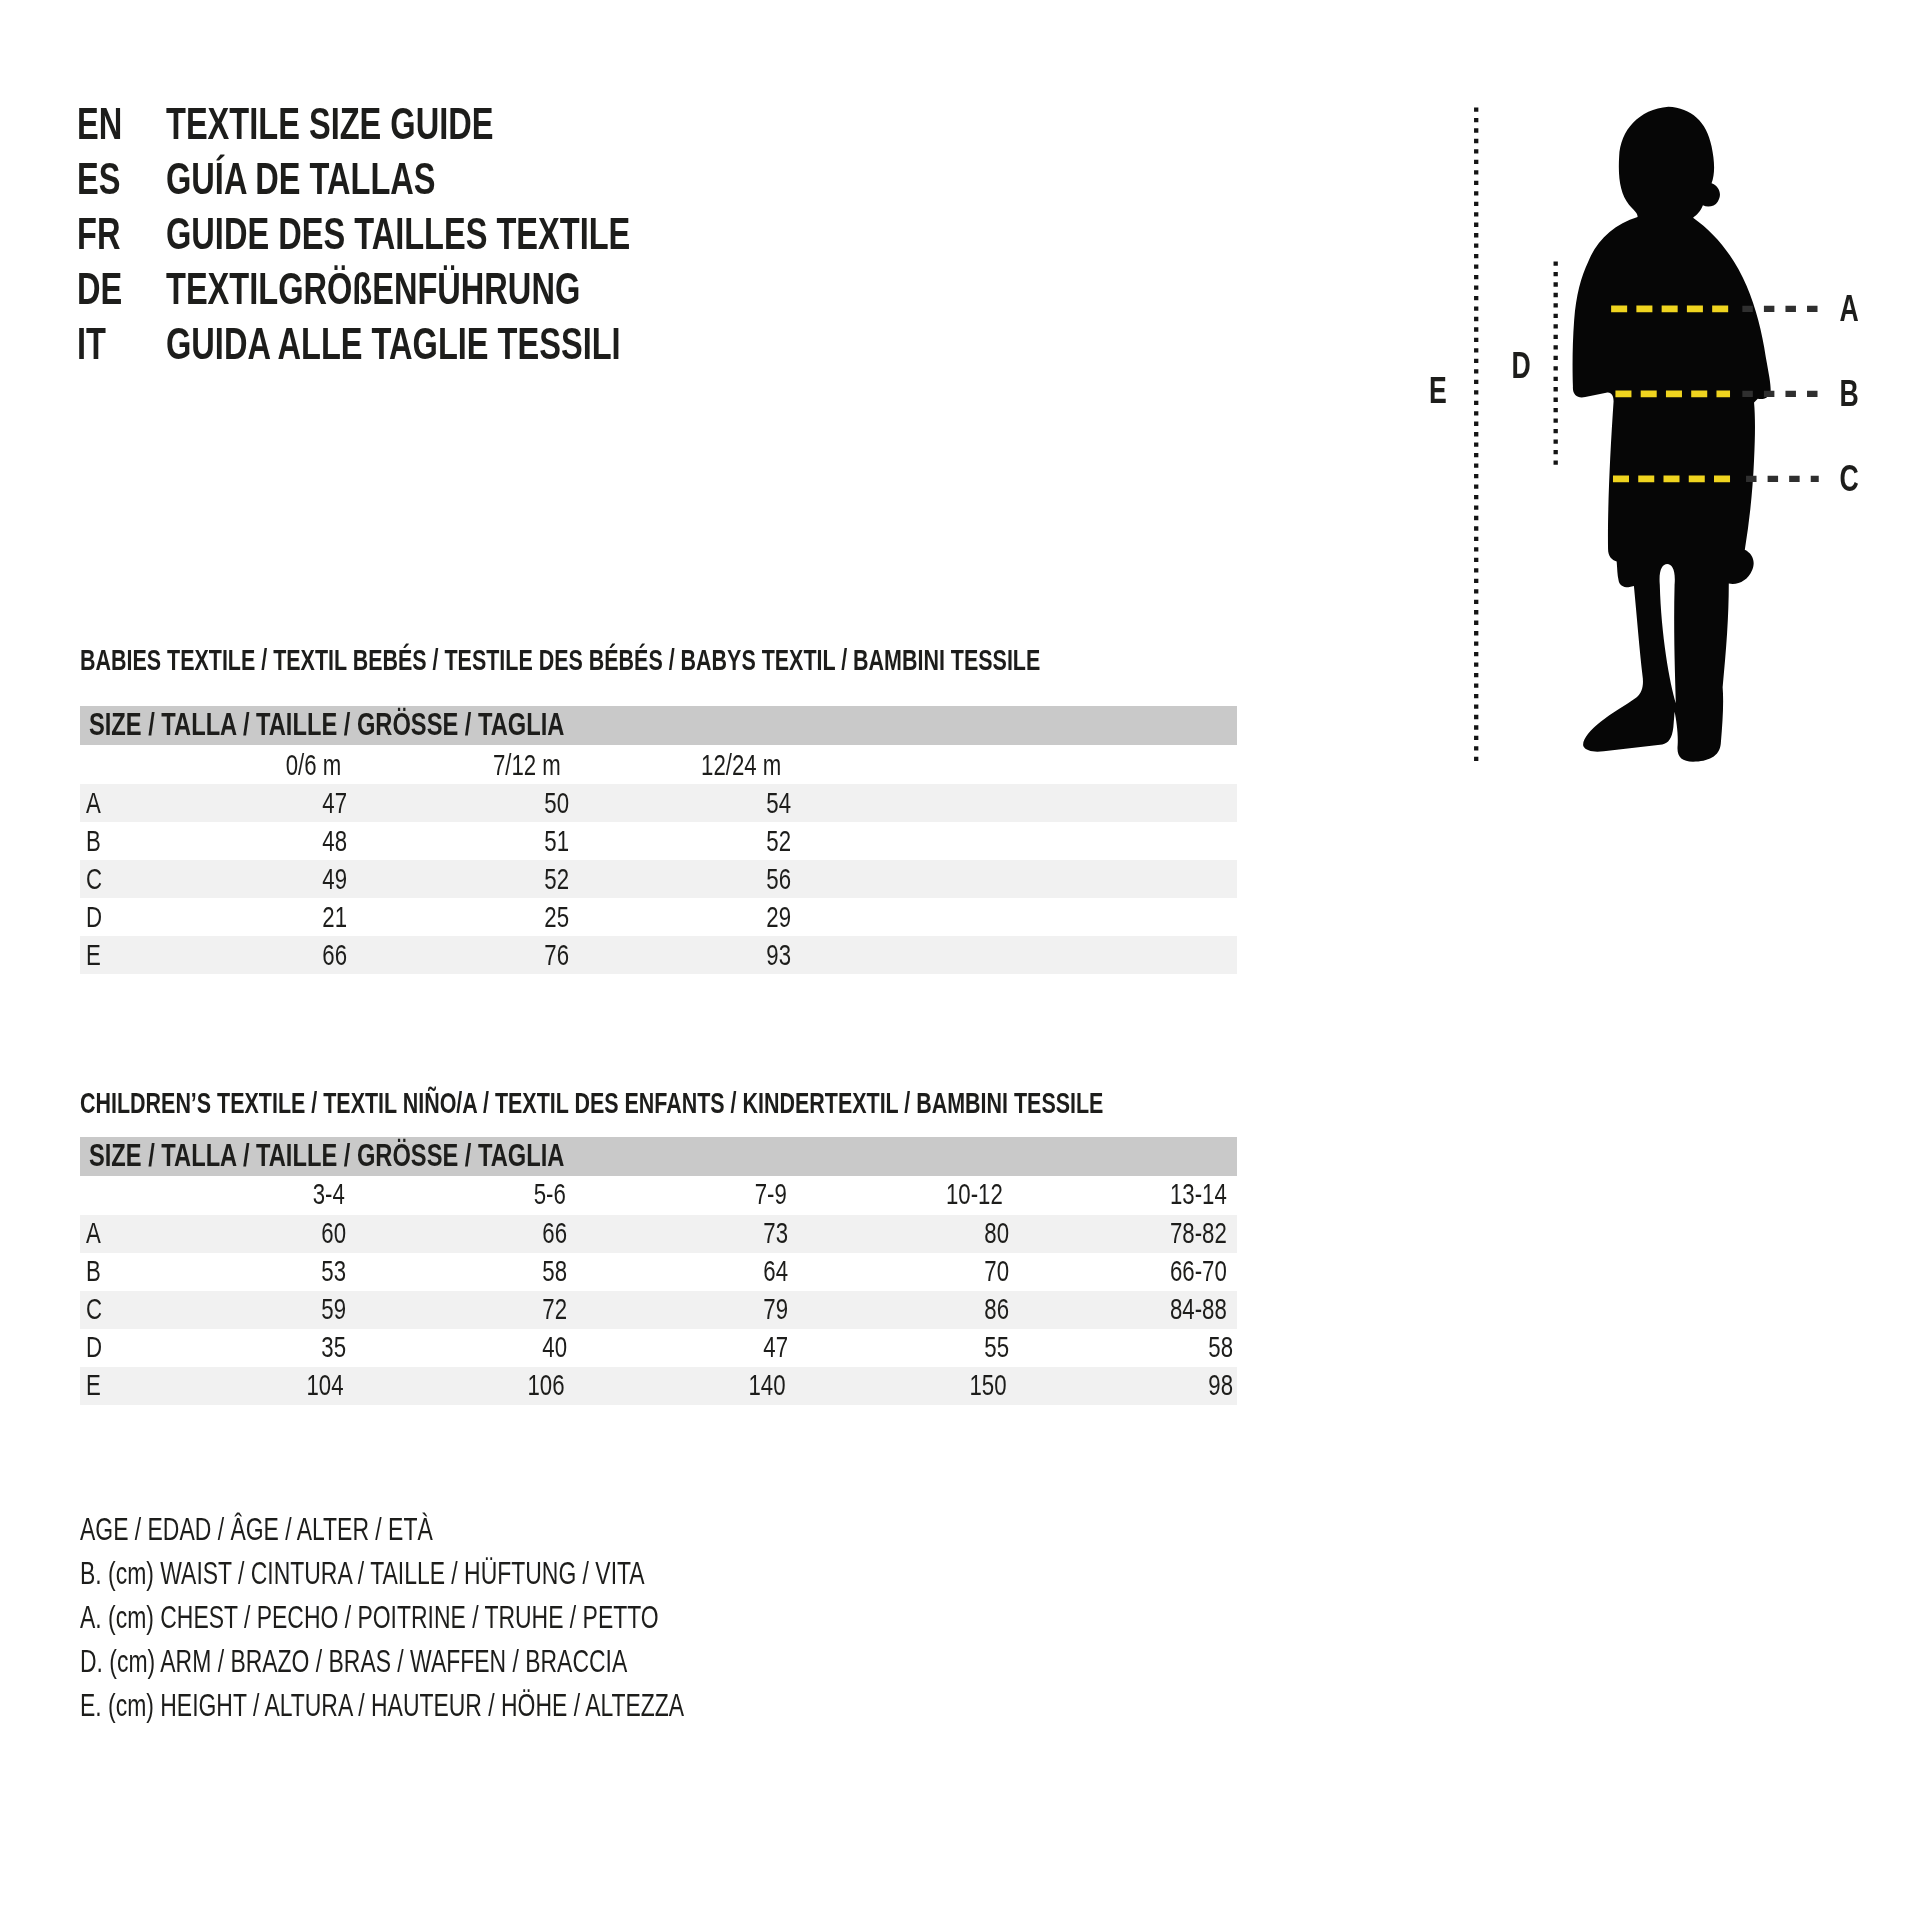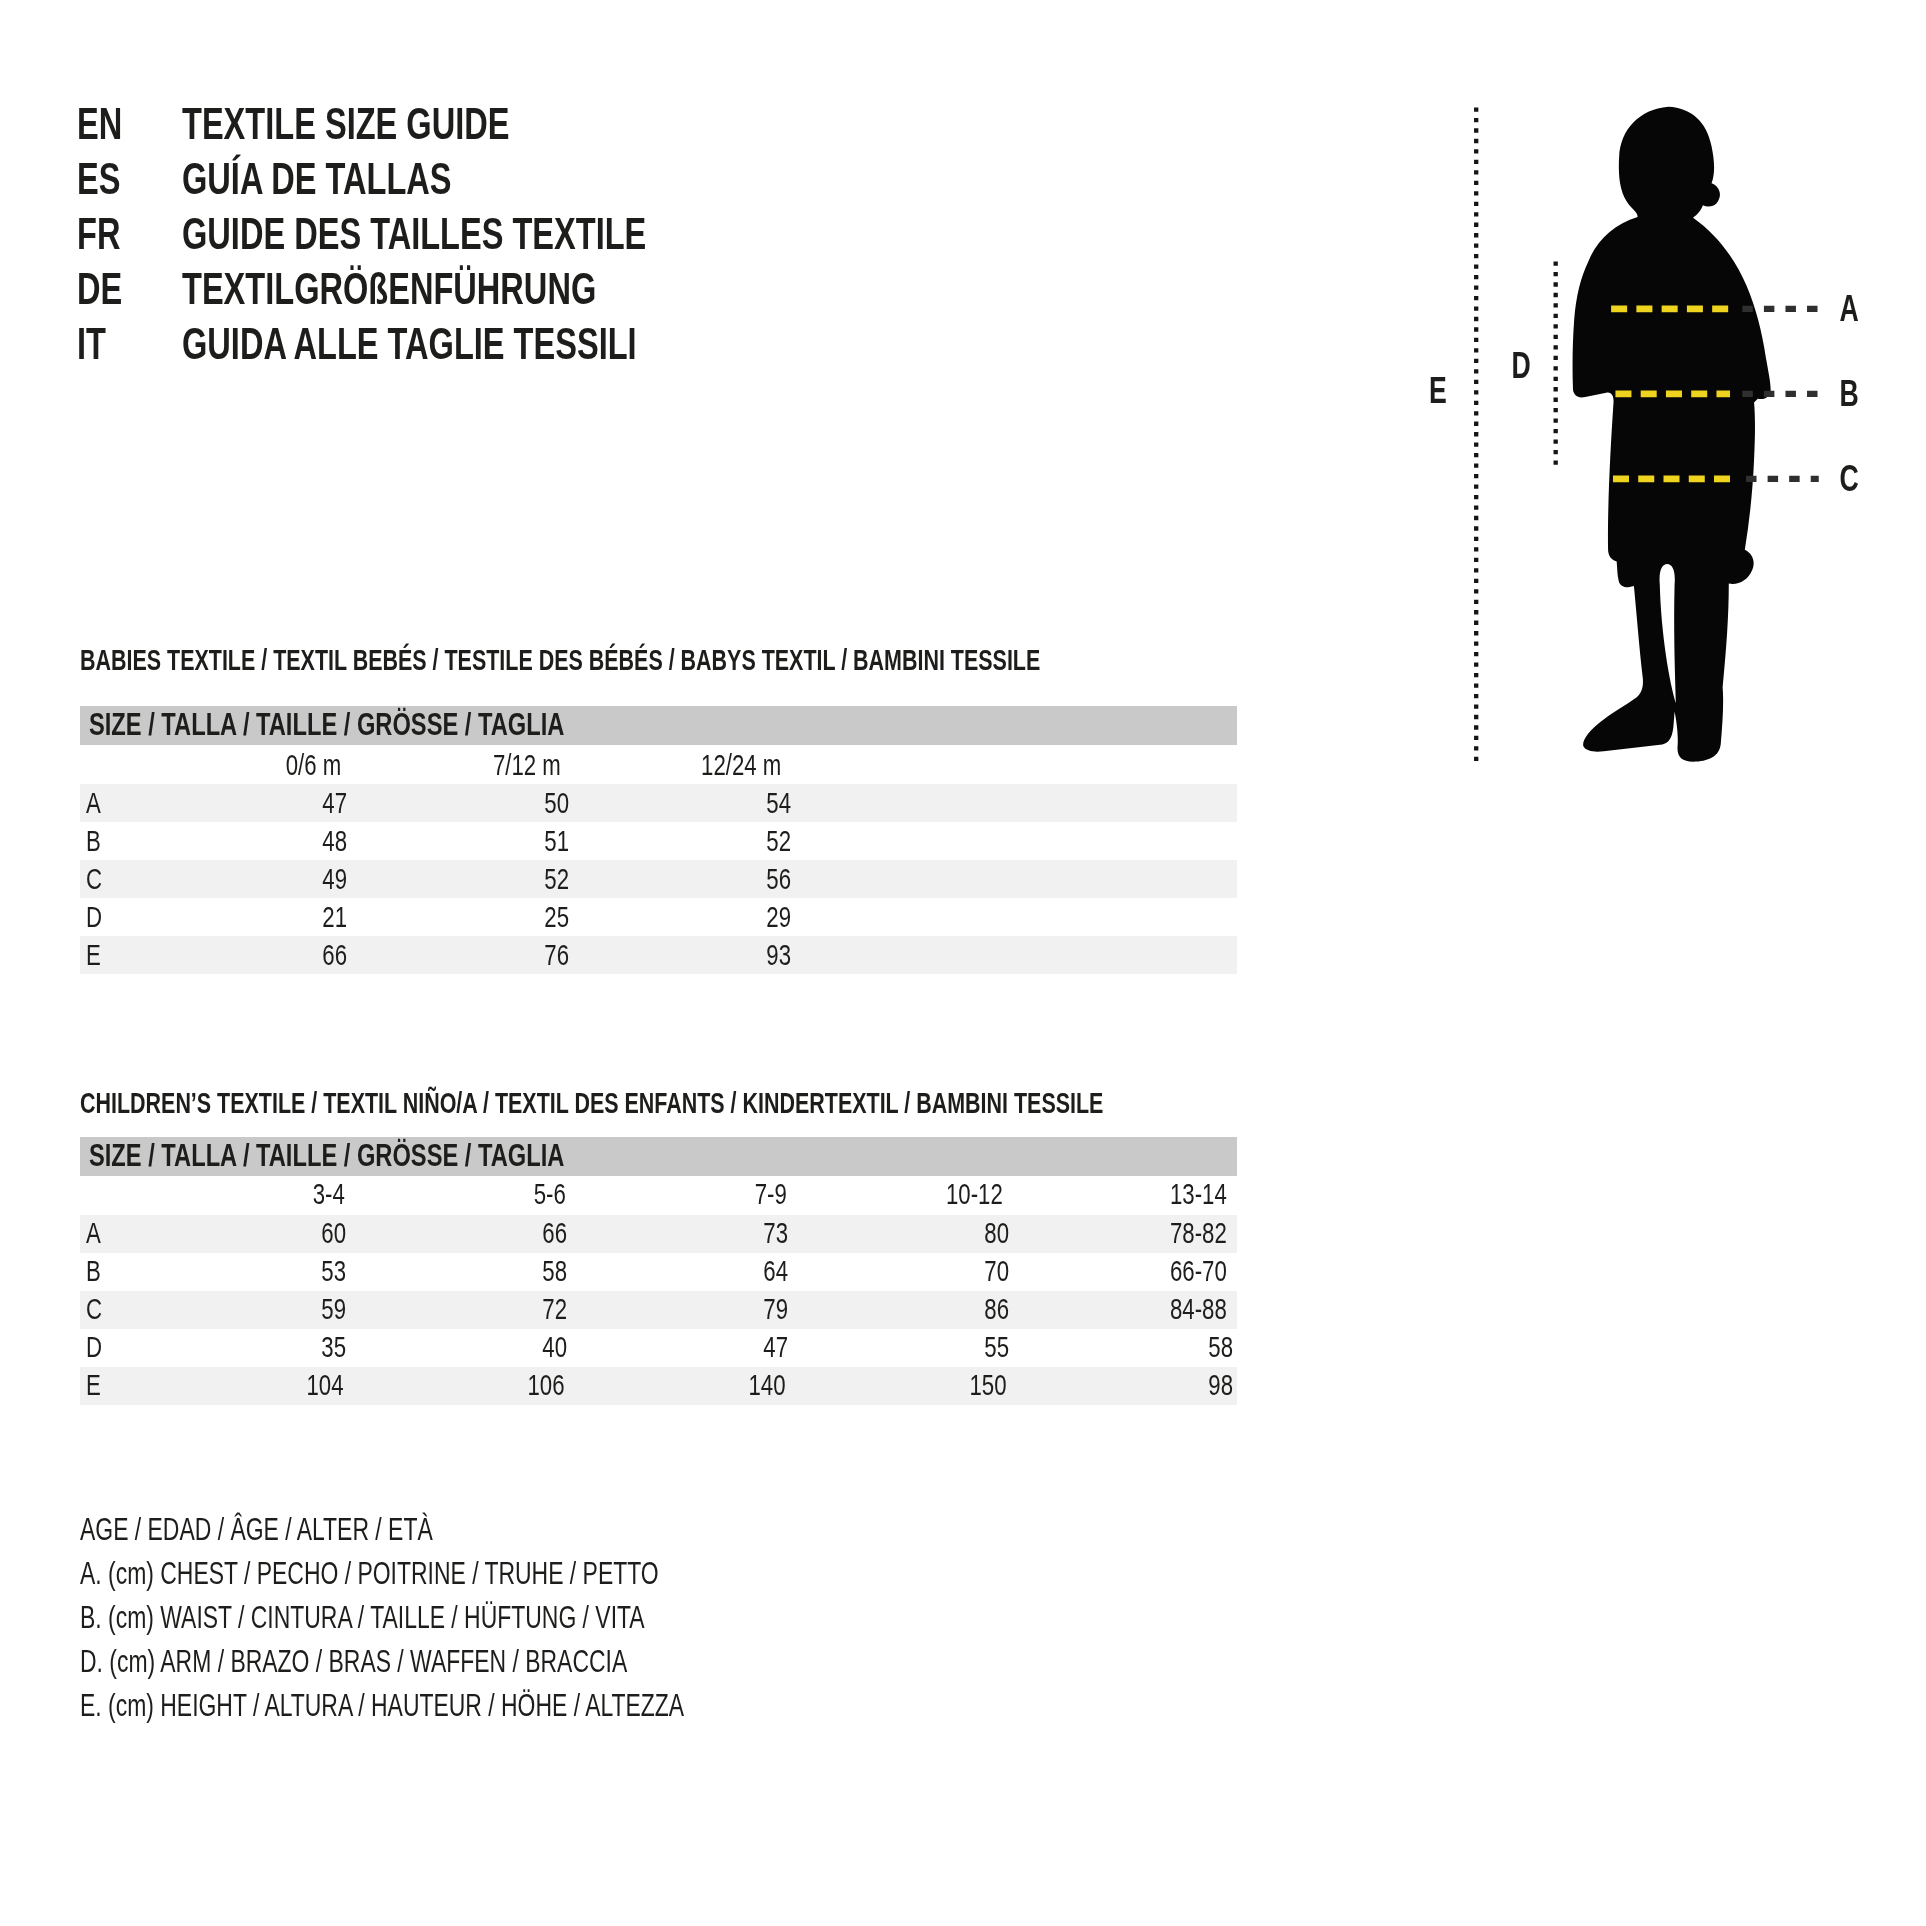--- a/index.html
+++ b/index.html
@@ -11,21 +11,21 @@
     overflow: hidden;
   }
   * { box-sizing: border-box; }
   
   .cx  { display: inline-block; white-space: nowrap; transform: scaleX(0.74); transform-origin: 0 50%; }
   .cxc { display: inline-block; white-space: nowrap; transform: scaleX(0.74); transform-origin: 50% 50%; }
 
   
   #languages { position: absolute; left: 77px; top: 96px; }
   .lang-row { display: grid; grid-template-columns: 89px auto; height: 55px; align-items: center;
-              font-size: 44px; font-weight: 700; gap: 16px; }
+              font-size: 44px; font-weight: 700; }
 
   
   #diagram { position: absolute; left: 1417px; top: 92px; width: 509px; height: 690px; }
   #diagram svg { position: absolute; left: 0; top: 0; }
   .dlabel { position: absolute; width: 55px; height: 38px; line-height: 38px;
             font-size: 36px; font-weight: 700; text-align: center; }
 
   
   .sec-title { position: absolute; left: 80px; height: 44px; line-height: 44px;
                font-size: 29px; font-weight: 700; }
@@ -267,18 +267,18 @@
     <div class="val"><span class="cxc">106</span></div>
     <div class="val"><span class="cxc">140</span></div>
     <div class="val"><span class="cxc">150</span></div>
     <div class="val"><span class="cxc">98</span></div>
     <div></div>
   </div>
 </div>
 
 <div id="legend">
   <div class="legend-row"><span class="cx">AGE / EDAD / ÂGE / ALTER / ETÀ</span></div>
+  <div class="legend-row"><span class="cx">B. (cm) WAIST / CINTURA / TAILLE / HÜFTUNG / VITA</span></div>
   <div class="legend-row"><span class="cx">A. (cm) CHEST / PECHO / POITRINE / TRUHE / PETTO</span></div>
-  <div class="legend-row"><span class="cx">B. (cm) WAIST / CINTURA / TAILLE / HÜFTUNG / VITA</span></div>
   <div class="legend-row"><span class="cx">D. (cm) ARM / BRAZO / BRAS / WAFFEN / BRACCIA</span></div>
   <div class="legend-row"><span class="cx">E. (cm) HEIGHT / ALTURA / HAUTEUR / HÖHE / ALTEZZA</span></div>
 </div>
 
 
 </body></html>

